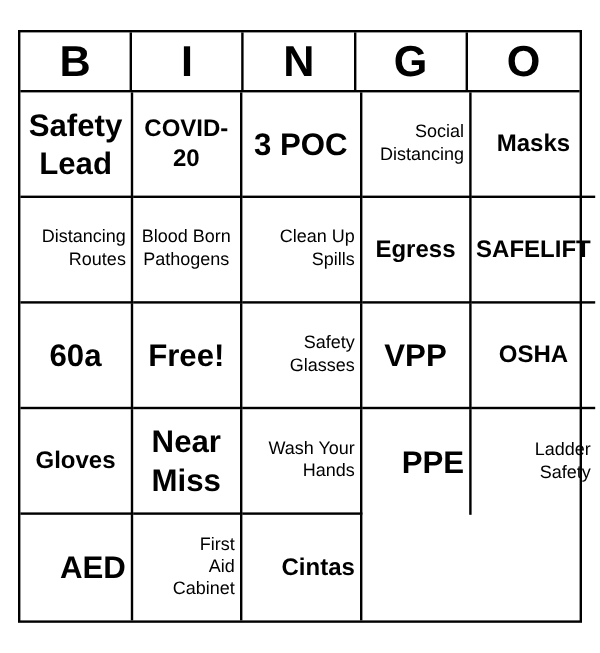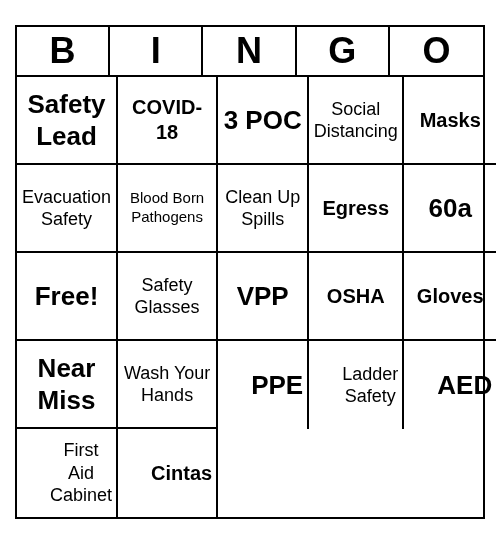--- a/index.html
+++ b/index.html
@@ -58,47 +58,49 @@
     }
     .cell-large {
       font-size: 26px;
       font-weight: bold;
     }
     .cell-medium {
       font-size: 20px;
       font-weight: bold;
     }
     .cell-small {
-      font-size: 18px;
+      font-size: 15px;
+      text-align: right;
     }
     .cell-xsmall {
       font-size: 15px;
     }
   </style>
 </head>
 <body>
 
 <div class="bingo-card">
   <div class="bingo-header">
   <div class="bingo-header-cell">B</div>
       <div class="bingo-header-cell">I</div>
       <div class="bingo-header-cell">N</div>
       <div class="bingo-header-cell">G</div>
       <div class="bingo-header-cell">O</div>
     </div>
   <div class="bingo-grid">
   <div class="bingo-cell cell-large">Safety Lead</div>
-      <div class="bingo-cell cell-medium">COVID-18</div>
+      <div class="bingo-cell cell-medium">COVID-20</div>
       <div class="bingo-cell cell-large">3 POC</div>
       <div class="bingo-cell cell-small">Social Distancing</div>
       <div class="bingo-cell cell-medium">Masks</div>
-      <div class="bingo-cell cell-small">Evacuation Safety</div>
+      <div class="bingo-cell cell-small">Distancing Routes</div>
       <div class="bingo-cell cell-xsmall">Blood Born Pathogens</div>
       <div class="bingo-cell cell-small">Clean Up Spills</div>
       <div class="bingo-cell cell-medium">Egress</div>
+      <div class="bingo-cell cell-medium">SAFELIFT</div>
       <div class="bingo-cell cell-large">60a</div>
       <div class="bingo-cell cell-large">Free!</div>
       <div class="bingo-cell cell-small">Safety Glasses</div>
       <div class="bingo-cell cell-large">VPP</div>
       <div class="bingo-cell cell-medium">OSHA</div>
       <div class="bingo-cell cell-medium">Gloves</div>
       <div class="bingo-cell cell-large">Near Miss</div>
       <div class="bingo-cell cell-small">Wash Your Hands</div>
       <div class="bingo-cell cell-large">PPE</div>
       <div class="bingo-cell cell-small">Ladder Safety</div>

